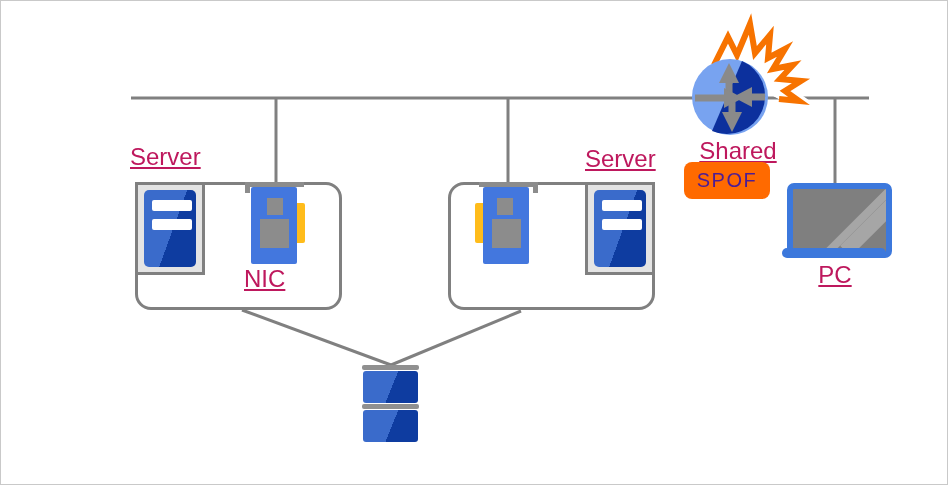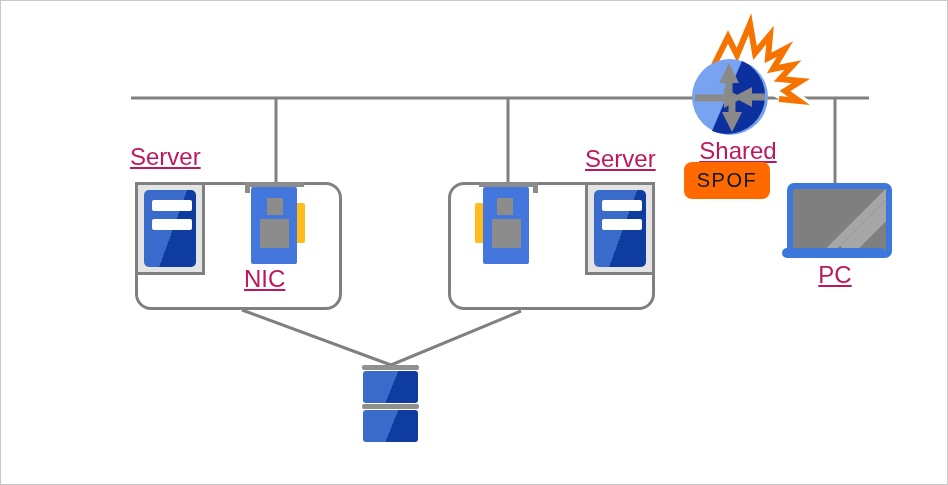--- a/index.html
+++ b/index.html
@@ -14,21 +14,21 @@
   .server-body{position:absolute;left:6px;top:5px;right:6px;bottom:5px;border-radius:5px;
     background:linear-gradient(110deg,#3A6BCB 54%,#0E3CA0 54%);}
   .server-bar{position:absolute;left:8px;width:40px;height:11px;background:#fff;border-radius:2px;}
   .server-bar.b1{top:10px;} .server-bar.b2{top:29px;}
   
   .nic-bar{background:#8C8C8C;}
   .nic-tab{background:#FFBC1B;border-radius:2px;}
   .nic-body{background:#4377DE;border-radius:2px;}
   .nic-sq{position:absolute;background:#8C8C8C;}
   
-  .spof{background:#FF6A00;border-radius:8px;color:#0f172a;font-size:20px;letter-spacing:1.5px;
+  .spof{background:#FF6A00;border-radius:8px;color:#4c1d95;font-size:20px;letter-spacing:1.5px;
     text-align:center;line-height:37px;}
   
   .lap-screen{position:absolute;left:5px;top:2px;width:93px;height:63px;border:6px solid #3C78DC;
     border-radius:7px;background:#7F7F7F;overflow:hidden;}
   .glare{position:absolute;background:#A6A6A6;height:140%;top:-20%;transform:rotate(45deg);}
   .g1{width:8px;right:22px;} .g2{width:15px;right:2px;}
   .lap-base{position:absolute;left:0;top:67px;width:104px;height:10px;background:#3C78DC;border-radius:5px;}
   
   .disk-bar{background:#909090;border-radius:2px;}
   .disk-box{border-radius:3px;background:linear-gradient(112deg,#3A6BCB 52%,#0E3CA0 52%);}

